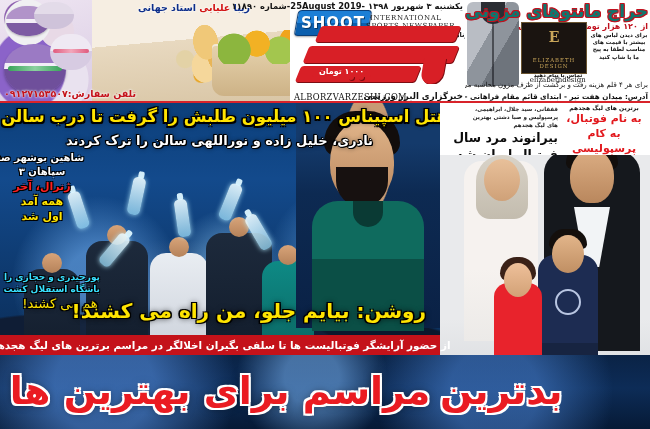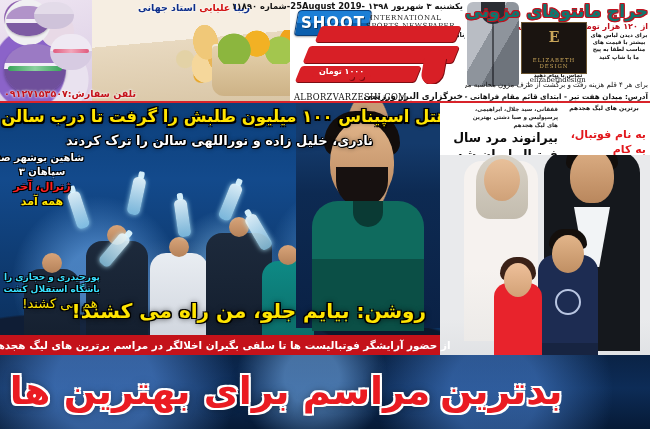--- a/index.html
+++ b/index.html
@@ -427,21 +427,21 @@
   
   .right-col{
     position:absolute; left:440px; top:0; width:210px; height:326px;
     background:#ffffff; overflow:hidden;
   }
   .rc-kicker{
     position:absolute; right:4px; top:1px; width:84px; text-align:center;
     direction:rtl; font-size:6px; font-weight:bold; color:#111; white-space:nowrap;
   }
   .rc-redlines{
-    position:absolute; right:4px; top:24px; width:84px; direction:rtl;
+    position:absolute; right:4px; top:8px; width:84px; text-align:center; direction:rtl;
   }
   .rc-redlines div{
     font-size:11px; font-weight:bold; color:#e2181d; line-height:15px; white-space:nowrap;
   }
   .rc-greytext{
     position:absolute; right:92px; top:2px; width:86px; direction:rtl; text-align:right;
     font-size:5.6px; font-weight:bold; color:#222; line-height:8px;
   }
   .rc-blacktitle{
     position:absolute; right:92px; top:26px; width:90px; direction:rtl; text-align:center;
@@ -690,20 +690,21 @@
       <div class="hl-sub">نادری، خلیل زاده و نوراللهی سالن را ترک کردند</div>
     </div>
 
     <div class="note-khalilzadeh">خلیل زاده: مراسم با ۳ ساعت تاخیر برگزار شد و همه خسته شده بودند</div>
 
     <div class="left-col">
       <div class="lc-w">شاهین بوشهر صفر</div>
       <div class="lc-w">سپاهان ۳</div>
       <div class="lc-r">ژنرال، آخر</div>
       <div class="lc-y">همه آمد</div>
+      <div class="lc-y">اول شد</div>
     </div>
 
     <div class="left-col2">
       <div class="lc2-cy">پورحیدری و حجازی را</div>
       <div class="lc2-cy">باشگاه استقلال کشت</div>
       <div class="lc2-big">هم می کشند!</div>
     </div>
 
     <div class="quote-roshan">روشن: بیایم جلو، من راه می کشند!</div>
 

